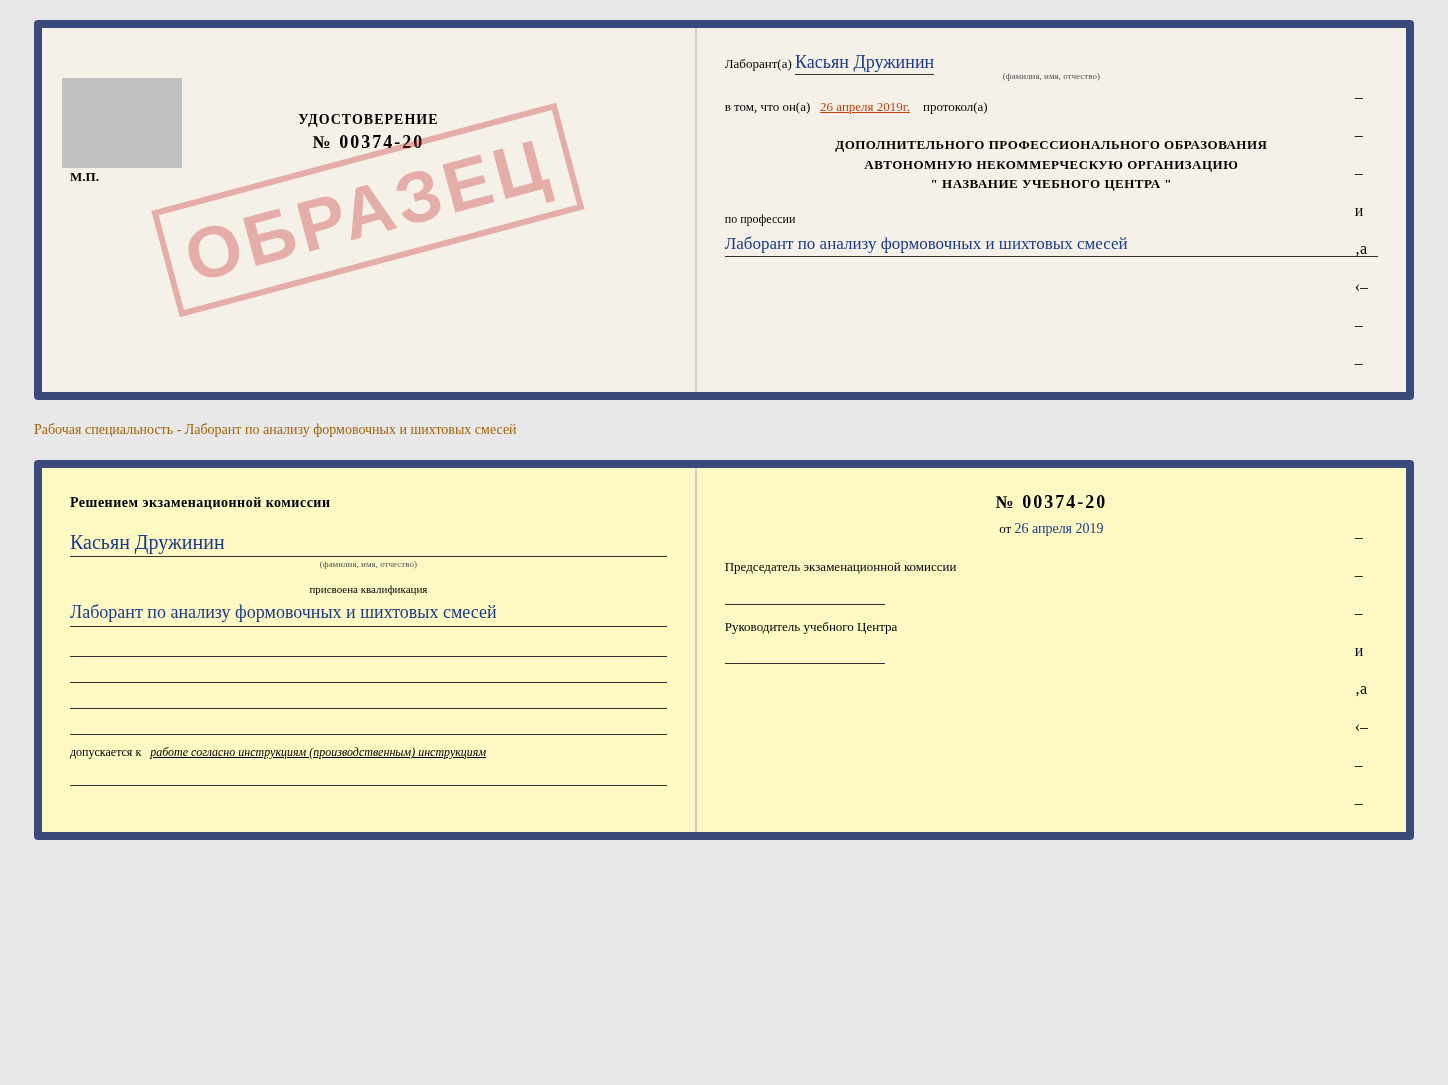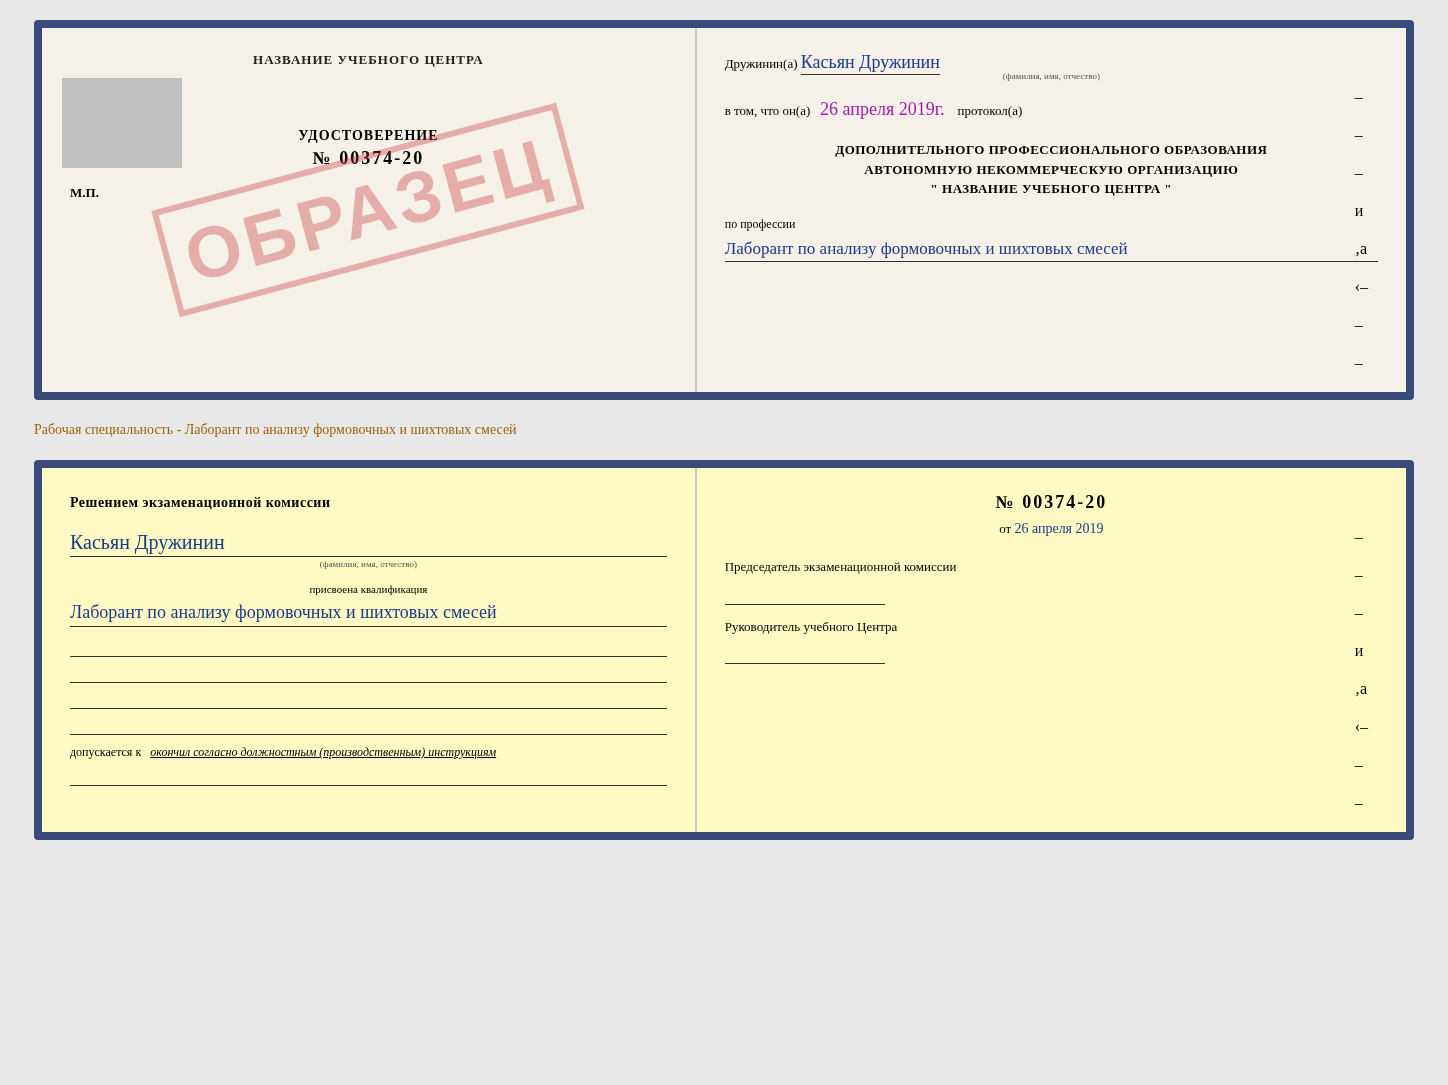--- a/index.html
+++ b/index.html
@@ -144,22 +144,23 @@
       margin-top: -2px;
     }
 
     .vtom-line {
       font-size: 13px;
       margin-bottom: 20px;
     }
 
     .vtom-line .handwritten {
       font-family: 'Segoe Script', 'Comic Sans MS', cursive;
-      font-size: 18px;
-      color: #a21caf;
+      font-size: 13px;
+      color: #c2410c;
+      text-decoration: underline;
     }
 
     .org-block {
       font-size: 13px;
       text-align: center;
       font-weight: bold;
       text-transform: uppercase;
       letter-spacing: 0.5px;
       margin-bottom: 18px;
       line-height: 1.5;
@@ -284,39 +285,38 @@
     }
   </style>
 </head>
 <body>
 
 <div class="page-container">
 
   <div class="cert-top">
 
     <div class="cert-left">
-      <div class="cert-title-top">НАЗВАНИЕ УЧЕБНОГО ЦЕНТРА</div>
 
       <div class="gray-rect"></div>
 
       <div class="udostoverenie-block">
         <div class="udostoverenie-label">УДОСТОВЕРЕНИЕ</div>
         <div class="udostoverenie-num">№ 00374-20</div>
       </div>
 
 
       <div class="mp-line">М.П.</div>
 
       <div class="stamp-watermark">ОБРАЗЕЦ</div>
     </div>
 
     <div class="cert-right">
 
       <div class="poluchil-line">
-        <span>Дружинин(а)</span>
+        <span>Лаборант(а)</span>
         <span class="handwritten">Касьян Дружинин</span>
         <span class="small-label">(фамилия, имя, отчество)</span>
       </div>
 
       <div class="vtom-line">
         <span>в том, что он(а)</span>
         &nbsp;
         <span class="handwritten">26 апреля 2019г.</span>
         &nbsp;&nbsp;
         <span>протокол(а)</span>
@@ -360,21 +360,21 @@
       <div class="horizontal-lines">
         <div class="h-line"></div>
         <div class="h-line"></div>
         <div class="h-line"></div>
         <div class="h-line"></div>
       </div>
 
       <div class="dopuskaetsya-line">
         <span>допускается к</span>
         &nbsp;
-        <em>окончил согласно должностным (производственным) инструкциям</em>
+        <em>работе согласно инструкциям (производственным) инструкциям</em>
       </div>
       <div class="h-line" style="margin-top:8px;"></div>
     </div>
 
     <div class="cert-right">
 
       <div class="protocol-num">№ 00374-20</div>
 
       <div class="ot-line">
         <span>от</span>

